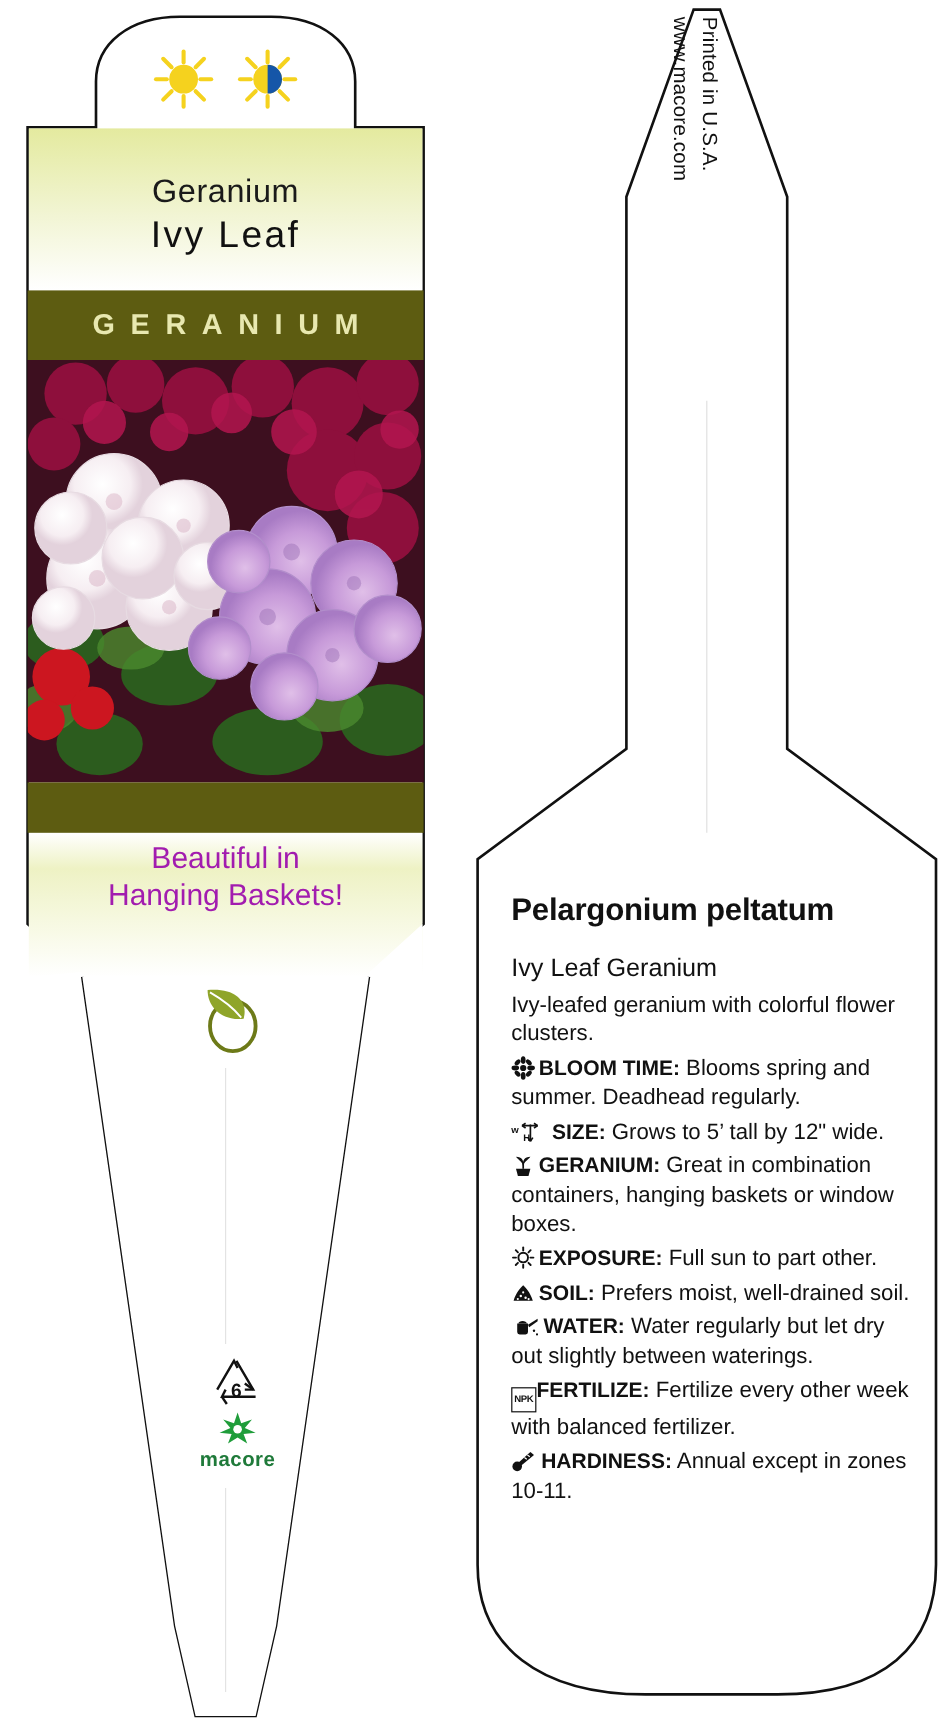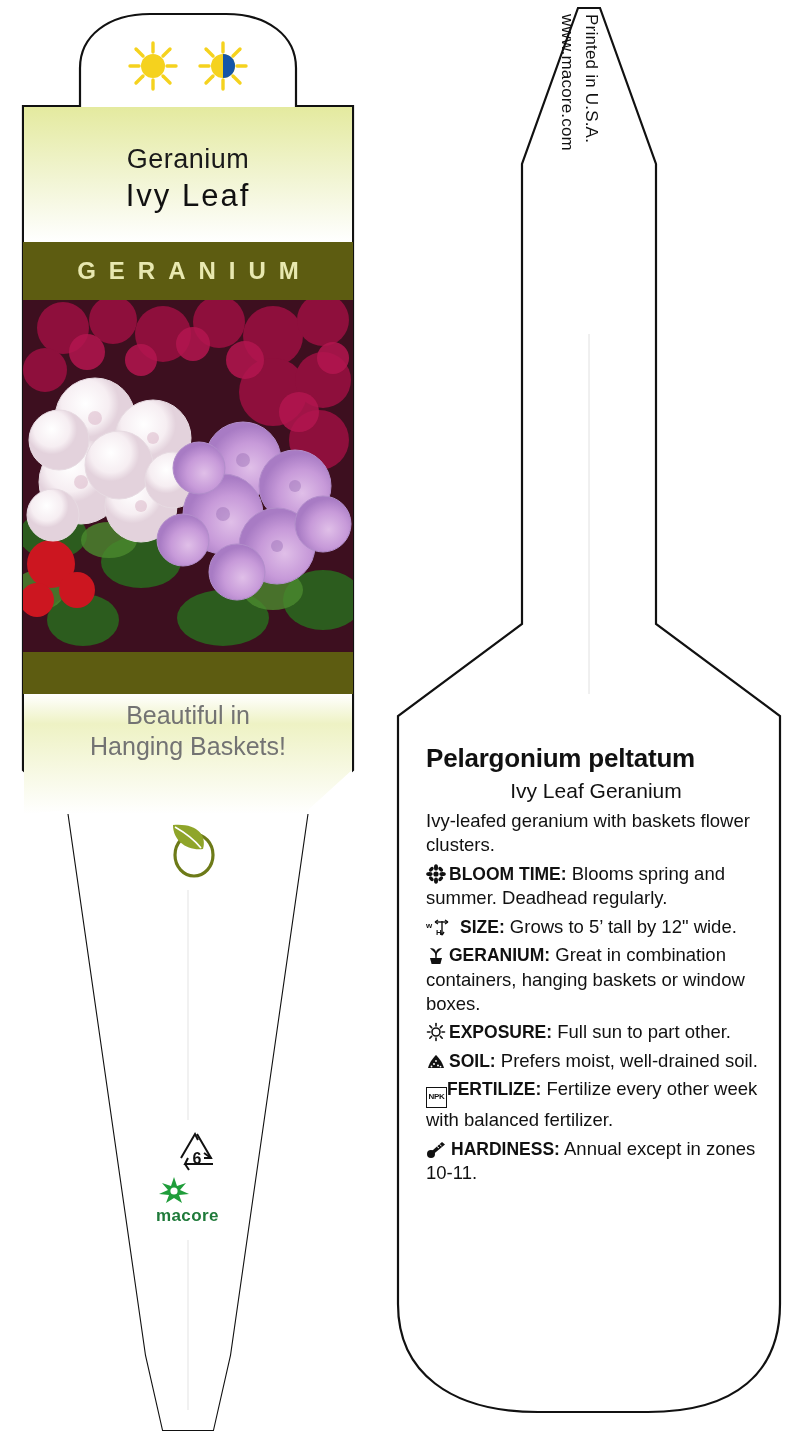--- a/index.html
+++ b/index.html
@@ -119,21 +119,21 @@
   }
 
   
   .tagline {
     position: absolute;
     left: 15px;
     top: 690px;
     width: 330px;
     text-align: center;
     font-size: 25px;
-    color: #737373;
+    color: #a21caf;
     line-height: 1.25;
   }
 
   
   .leaf-logo {
     position: absolute;
     left: 155px;
     top: 805px;
     width: 60px;
     height: 66px;
@@ -146,21 +146,21 @@
     top: 1118px;
     width: 62px;
     height: 52px;
   }
   .macore-logo {
     position: absolute;
     left: 148px;
     top: 1165px;
     width: 84px;
     height: 52px;
-    text-align: left;
+    text-align: center;
   }
   .macore-word {
     font-size: 17px;
     font-weight: 700;
     color: #1f7a3a;
     letter-spacing: 0.4px;
     margin-top: -3px;
   }
 
   
@@ -208,23 +208,23 @@
   .latin-name {
     font-size: 26px;
     font-weight: 700;
     color: #111;
     line-height: 1.15;
     letter-spacing: -0.2px;
   }
   .common-name {
     font-size: 21px;
     color: #111;
-    text-align: center;
+    text-align: left;
     line-height: 1.2;
-    margin-top: 4px;
+    margin-top: 20px;
   }
   .descrip {
     font-size: 18.5px;
     color: #111;
     line-height: 1.32;
     margin-top: 6px;
   }
   .fact {
     font-size: 18.5px;
     color: #111;
@@ -478,21 +478,21 @@
   </svg>
 
   <div class="vert-text-wrap">
     <div class="vert-line a">Printed in U.S.A.</div>
     <div class="vert-line b">www.macore.com</div>
   </div>
 
   <div class="info-block">
     <div class="latin-name">Pelargonium peltatum</div>
     <div class="common-name">Ivy Leaf Geranium</div>
-    <div class="descrip">Ivy-leafed geranium with baskets flower clusters.</div>
+    <div class="descrip">Ivy-leafed geranium with colorful flower clusters.</div>
 
     <div class="fact">
       <svg class="ico" width="20" height="20" viewBox="0 0 20 20">
         <g fill="#111">
           <circle cx="10" cy="10" r="2.6"></circle>
           <g>
             <ellipse cx="10" cy="3.4" rx="2" ry="3.2"></ellipse>
             <ellipse cx="10" cy="16.6" rx="2" ry="3.2"></ellipse>
             <ellipse cx="3.4" cy="10" rx="3.2" ry="2"></ellipse>
             <ellipse cx="16.6" cy="10" rx="3.2" ry="2"></ellipse>
@@ -557,20 +557,33 @@
         <g fill="#ffffff">
           <circle cx="8" cy="13" r="1"></circle>
             <circle cx="12" cy="14.5" r="1"></circle>
           <circle cx="10" cy="10" r="0.9"></circle>
             <circle cx="5.5" cy="15.5" r="0.9"></circle>
           <circle cx="14.5" cy="15.6" r="0.9"></circle>
         </g>
       </svg><span class="lbl">SOIL:</span><span> Prefers moist, well-drained soil.</span>
     </div>
 
+    <div class="fact">
+      <svg class="ico" width="24" height="20" viewBox="0 0 24 20">
+        <g fill="#111">
+          <path d="M5,8 h9 v7 a2,2 0 0 1 -2,2 h-5 a2,2 0 0 1 -2,-2 Z"></path>
+          <path d="M14,9 L22,4 L22,6 L15,11 Z"></path>
+          <path d="M6,8 C6,5 13,5 13,8 Z"></path>
+        </g>
+        <g fill="#111">
+          <circle cx="19" cy="14" r="1"></circle>
+            <circle cx="21.5" cy="17" r="0.9"></circle>
+        </g>
+      </svg><span class="lbl">WATER:</span><span> Water regularly but let dry out slightly between waterings.</span>
+    </div>
 
     <div class="fact">
       <span class="npk-box">NPK</span><span class="lbl">FERTILIZE:</span><span> Fertilize every other week with balanced fertilizer.</span>
     </div>
 
     <div class="fact">
       <svg class="ico" width="22" height="20" viewBox="0 0 22 20">
         <g fill="#111">
           <circle cx="5" cy="15" r="4"></circle>
           <path d="M3.6,14 L16,3 L19,5.4 L6.4,16 Z"></path>

